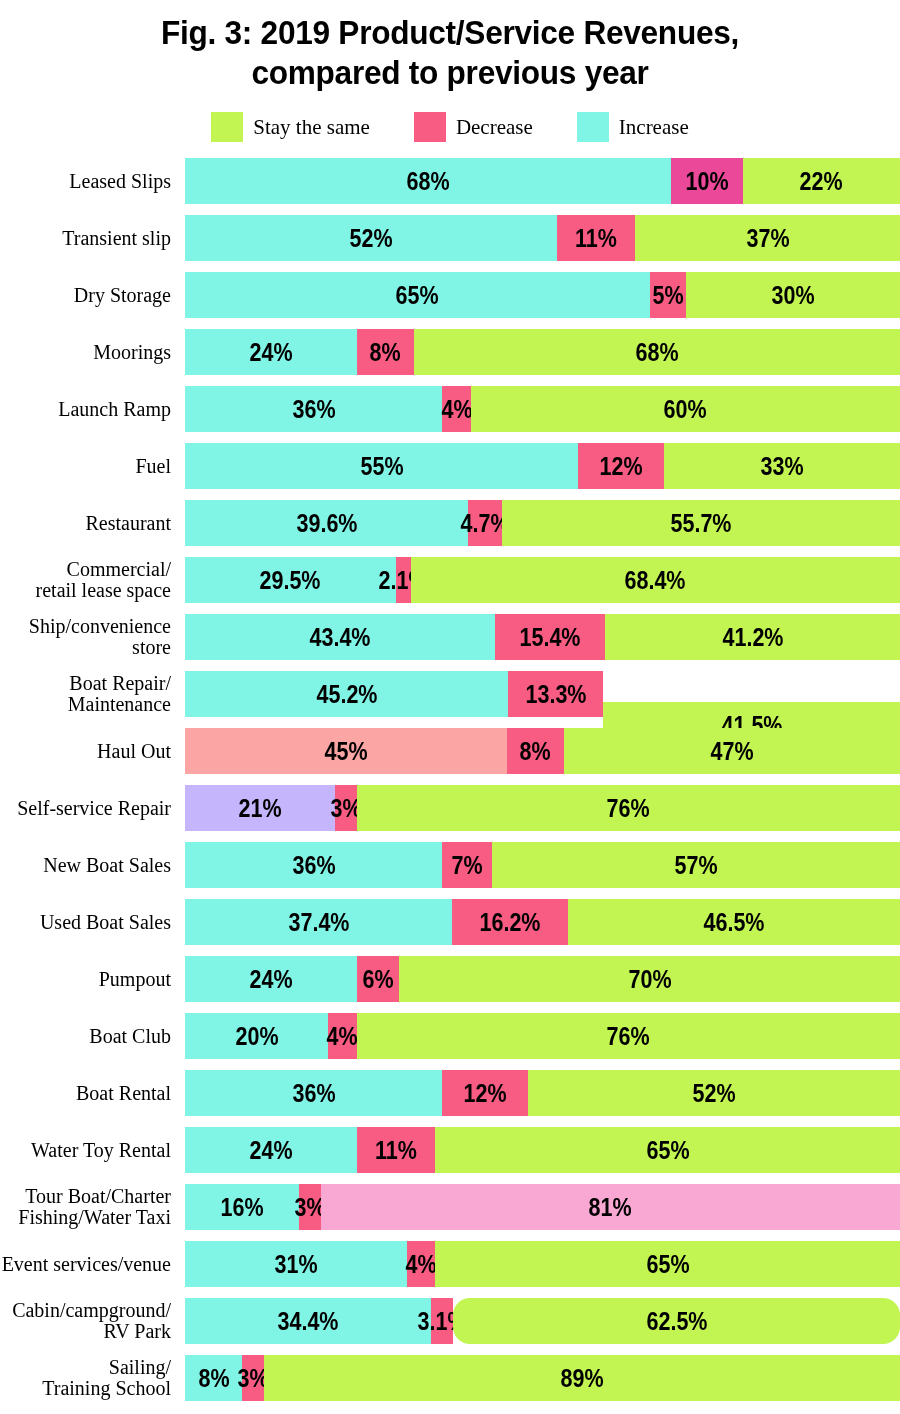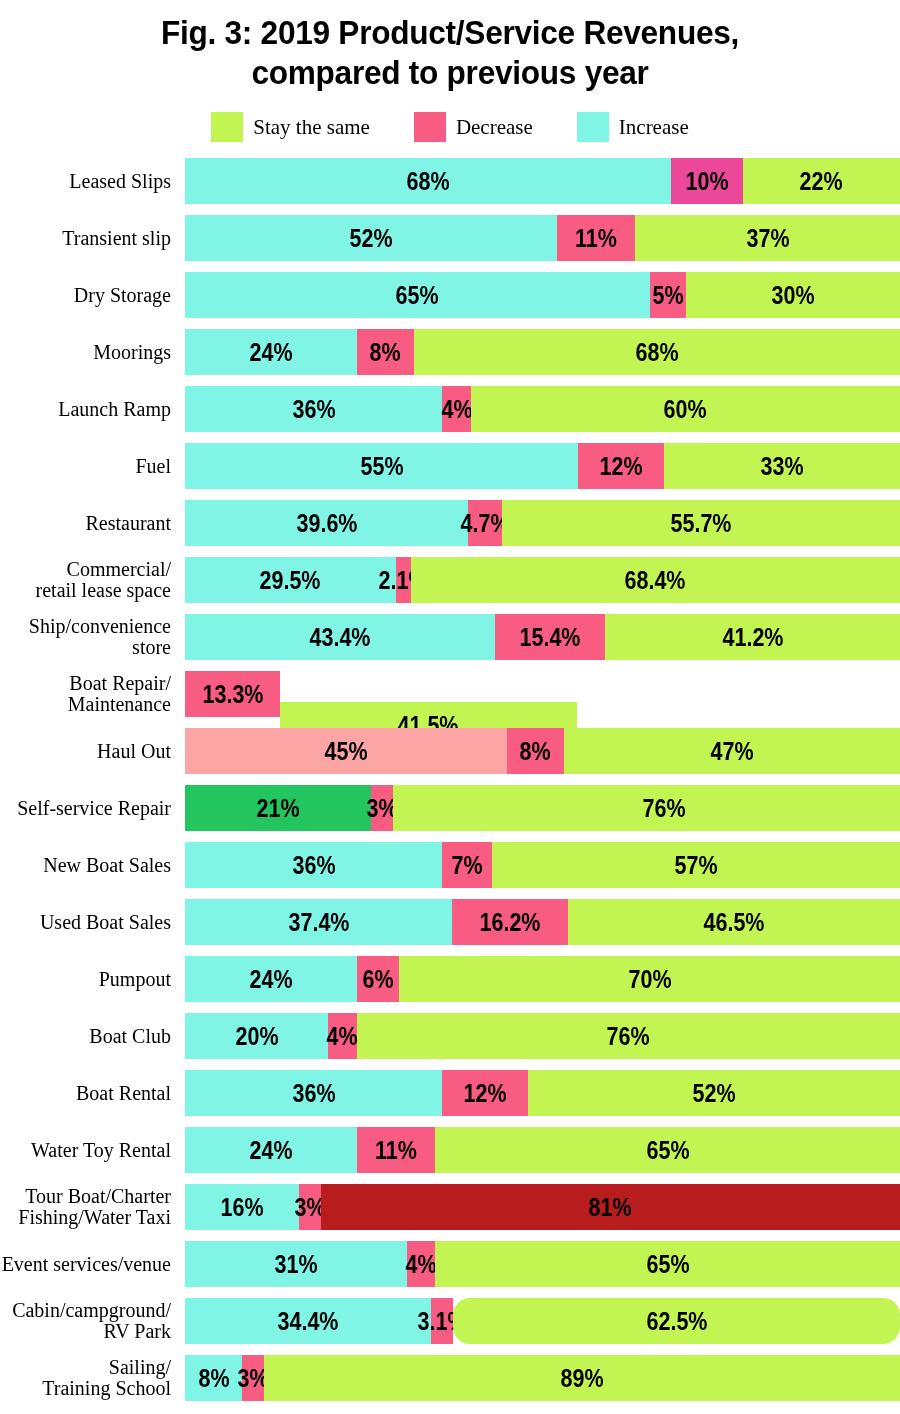--- a/index.html
+++ b/index.html
@@ -259,20 +259,23 @@
         </div>
         <div class="seg" style="background: rgb(194, 245, 82); flex: 0 0 41.2%; width: 41.2%;">
           <span class="seg-label">41.2%</span>
         </div>
       </div>
     </div>
     <div class="bar-row">
       <div class="row-label">Boat Repair/
 Maintenance</div>
       <div class="bar-track">
+        <div class="seg" style="background: rgb(128, 245, 230); flex: 0 0 45.2%; width: 45.2%;">
+          <span class="seg-label">45.2%</span>
+        </div>
         <div class="seg" style="background: rgb(248, 92, 130); flex: 0 0 13.3%; width: 13.3%;">
           <span class="seg-label">13.3%</span>
         </div>
         <div class="seg" style="background: rgb(194, 245, 82); flex: 0 0 41.5%; width: 41.5%; margin-top: 31px;">
           <span class="seg-label">41.5%</span>
         </div>
       </div>
     </div>
     <div class="bar-row">
       <div class="row-label">Haul Out</div>
@@ -284,21 +287,21 @@
           <span class="seg-label">8%</span>
         </div>
         <div class="seg" style="background: rgb(194, 245, 82); flex: 0 0 47%; width: 47%;">
           <span class="seg-label">47%</span>
         </div>
       </div>
     </div>
     <div class="bar-row">
       <div class="row-label">Self-service Repair</div>
       <div class="bar-track">
-        <div class="seg" style="background: #22c55e; flex: 0 0 21%; width: 21%; padding-left: 36px;">
+        <div class="seg" style="background: #c4b5fd; flex: 0 0 21%; width: 21%;">
           <span class="seg-label">21%</span>
         </div>
         <div class="seg" style="background: rgb(248, 92, 130); flex: 0 0 3%; width: 3%;">
           <span class="seg-label">3%</span>
         </div>
         <div class="seg" style="background: rgb(194, 245, 82); flex: 0 0 76%; width: 76%;">
           <span class="seg-label">76%</span>
         </div>
       </div>
     </div>
@@ -389,21 +392,21 @@
     <div class="bar-row">
       <div class="row-label">Tour Boat/Charter
 Fishing/Water Taxi</div>
       <div class="bar-track">
         <div class="seg" style="background: rgb(128, 245, 230); flex: 0 0 16%; width: 16%;">
           <span class="seg-label">16%</span>
         </div>
         <div class="seg" style="background: rgb(248, 92, 130); flex: 0 0 3%; width: 3%;">
           <span class="seg-label">3%</span>
         </div>
-        <div class="seg" style="background: #b91c1c; flex: 0 0 81%; width: 81%;">
+        <div class="seg" style="background: #f9a8d4; flex: 0 0 81%; width: 81%;">
           <span class="seg-label">81%</span>
         </div>
       </div>
     </div>
     <div class="bar-row">
       <div class="row-label">Event services/venue</div>
       <div class="bar-track">
         <div class="seg" style="background: rgb(128, 245, 230); flex: 0 0 31%; width: 31%;">
           <span class="seg-label">31%</span>
         </div>

